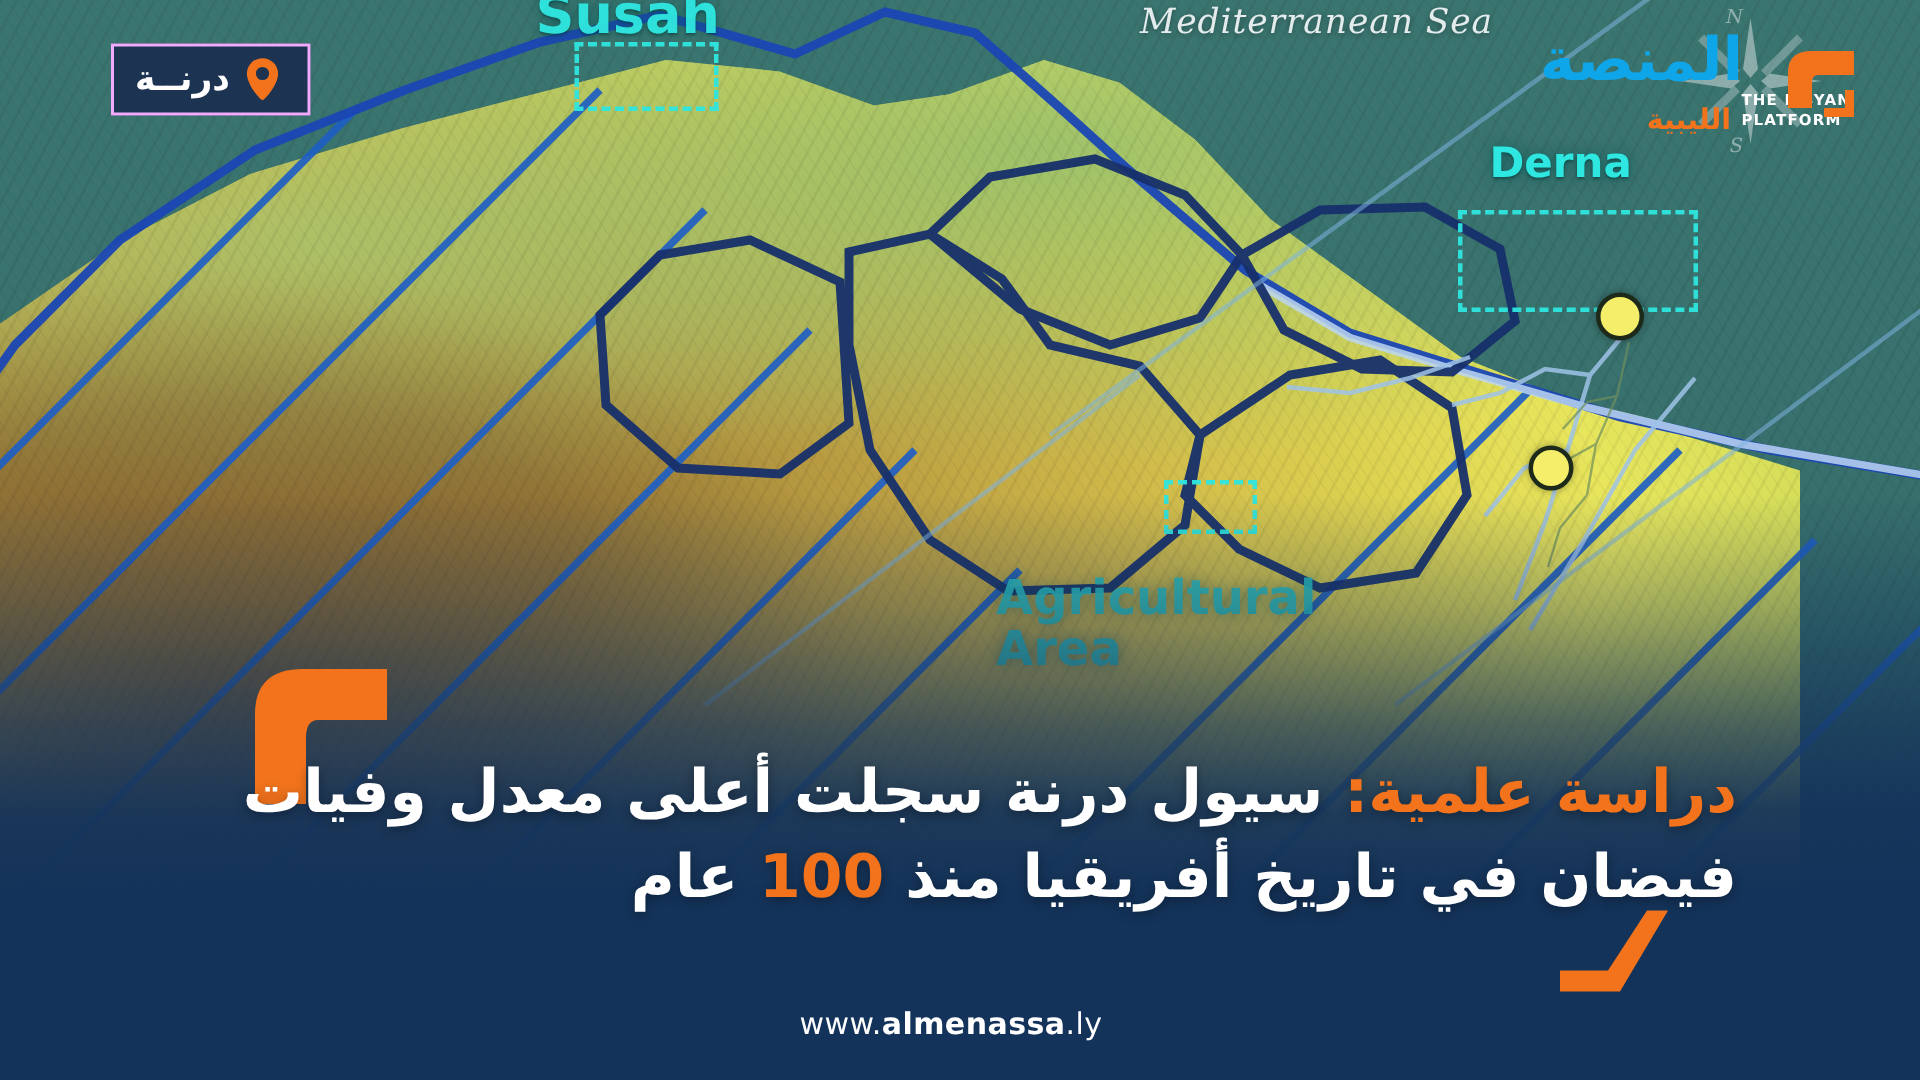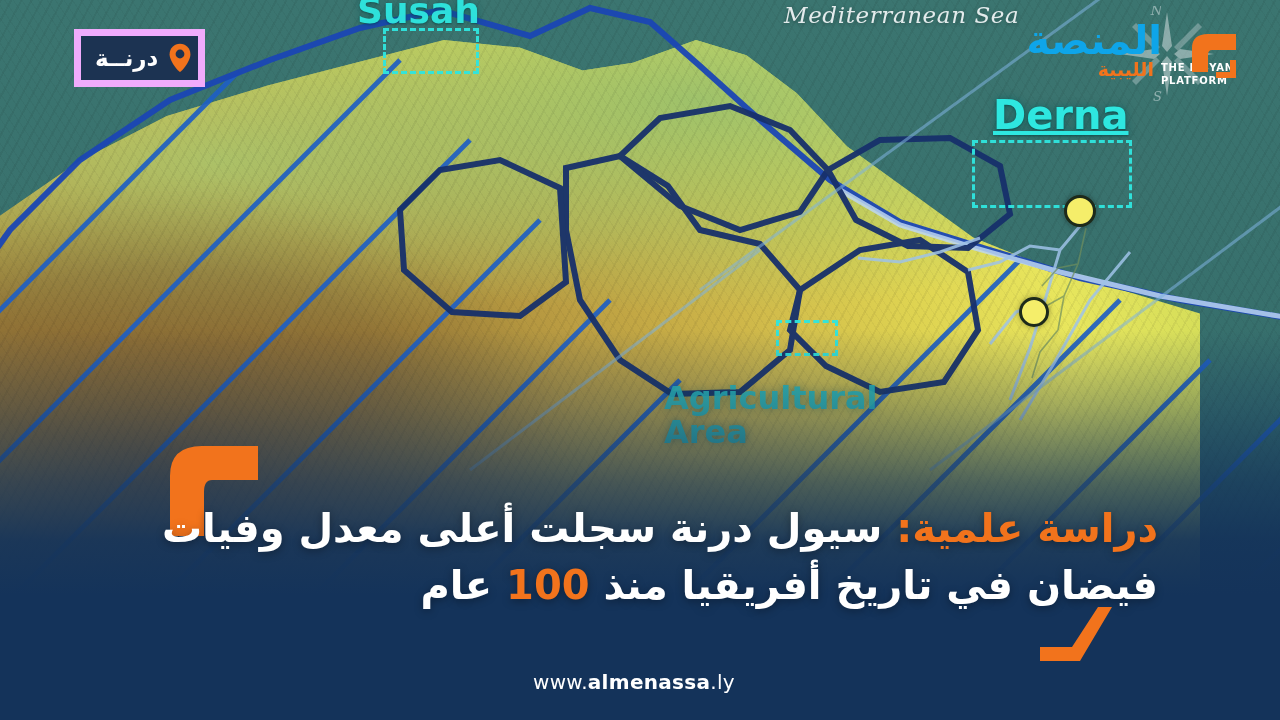--- a/index.html
+++ b/index.html
@@ -56,43 +56,43 @@
       repeating-linear-gradient(118deg, rgba(0,0,0,.22) 0 2px, rgba(255,255,255,0) 2px 9px),
       repeating-linear-gradient(56deg, rgba(0,0,0,.16) 0 1px, rgba(255,255,255,0) 1px 7px);
   }
 
   svg.vec{position:absolute;inset:0;width:1280px;height:720px;overflow:visible;}
 
   
   .badge{
     position:absolute;left:74px;top:29px;
     display:flex;align-items:center;gap:10px;
-    background:#1c3352;border:7px solid #f0abfc;
-    padding:7px 6px 7px 14px;
+    background:#1c3352;border:2px solid #f0abfc;
+    padding:7px 18px 7px 14px;
   }
   .badge .pin{width:24px;height:30px;flex:0 0 auto;}
   .badge .label{
     color:#ffffff;font-size:23px;font-weight:700;letter-spacing:.5px;
     line-height:1;white-space:nowrap;
   }
 
   .sea-label{
     position:absolute;left:760px;top:2px;
     font-family:"DejaVu Serif","Liberation Serif",serif;
     font-style:italic;font-size:23px;color:#f2f6f7;opacity:.92;
     text-shadow:0 1px 4px rgba(0,0,0,.35);
-    letter-spacing:.6px;white-space:nowrap;margin-left:24px;
+    letter-spacing:.6px;white-space:nowrap;
   }
 
   .city{
     position:absolute;font-weight:700;color:#2ee7e0;white-space:nowrap;
     text-shadow:0 0 9px rgba(0,90,90,.65),0 1px 2px rgba(0,40,40,.5);
   }
   .city.susah{left:357px;top:-10px;font-size:36px;opacity:.95;}
-  .city.derna{left:993px;top:92px;font-size:40px;text-decoration:underline;}
+  .city.derna{left:993px;top:92px;font-size:28px;}
   .agri{
     position:absolute;left:664px;top:382px;width:280px;
     font-size:32px;font-weight:700;line-height:1.05;color:#28bfc0;
     text-shadow:0 0 10px rgba(0,70,80,.5);direction:ltr;text-align:left;
     opacity:.92;
   }
 
   .dashbox{position:absolute;border:3px dashed #2fe6df;opacity:.95;}
   .dashbox.susah{left:383px;top:28px;width:96px;height:46px;}
   .dashbox.derna{left:972px;top:140px;width:160px;height:68px;}
@@ -108,21 +108,21 @@
 
   
   .logo{position:absolute;right:14px;top:4px;width:250px;height:96px;}
   .compass{position:absolute;right:44px;top:2px;width:110px;height:96px;opacity:.55;}
   .logo-ar{
     position:absolute;right:104px;top:16px;
     font-size:40px;font-weight:700;color:#0ea5e9;letter-spacing:0;
     white-space:nowrap;line-height:1;
   }
   .logo-ar2{
-    position:absolute;right:112px;top:56px;
+    position:absolute;right:112px;top:67px;
     font-size:19px;font-weight:700;color:#f2731c;white-space:nowrap;line-height:1;
   }
   .logo-en{
     position:absolute;right:32px;top:58px;direction:ltr;text-align:left;
     font-size:10px;font-weight:700;color:#ffffff;line-height:1.25;
     letter-spacing:.8px;white-space:pre-line;
   }
   .logo-mark{position:absolute;right:18px;top:22px;width:62px;height:62px;}
 
   

